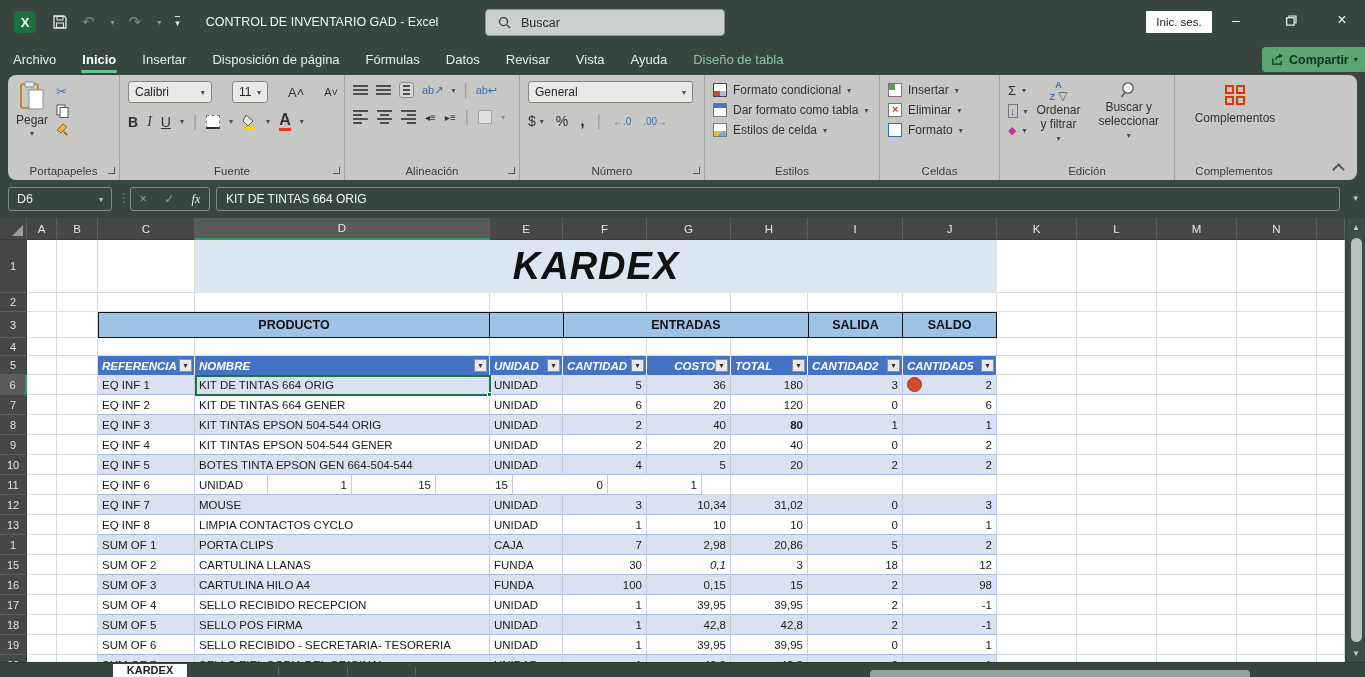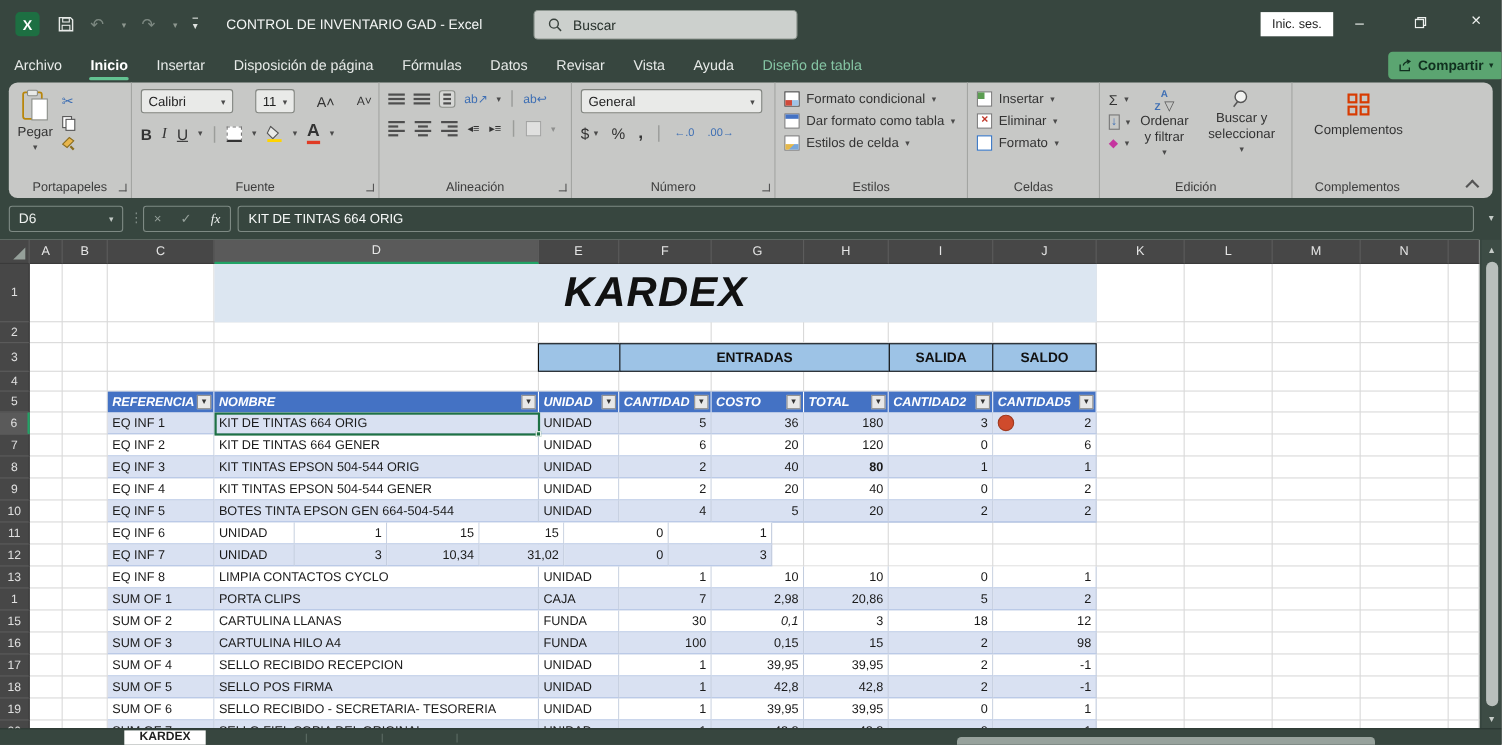--- a/index.html
+++ b/index.html
@@ -467,20 +467,21 @@
           <div class="hl" style="top: 274px;"></div>
           <div class="hl" style="top: 294px;"></div>
           <div class="hl" style="top: 314px;"></div>
           <div class="hl" style="top: 334px;"></div>
           <div class="hl" style="top: 354px;"></div>
           <div class="hl" style="top: 374px;"></div>
           <div class="hl" style="top: 394px;"></div>
           <div class="hl" style="top: 414px;"></div>
         </div>
       <div class="banner">KARDEX</div>
+      <div class="gh" style="left:98px;width:392px;">PRODUCTO</div>
       <div class="gh" style="left:488.5px;width:76px;"></div>
       <div class="gh" style="left:563px;width:246px;">ENTRADAS</div>
       <div class="gh" style="left:807.5px;width:96px;">SALIDA</div>
       <div class="gh" style="left:902px;width:95px;">SALDO</div>
       <div class="hdr5" id="hdr5">
           <div class="th" style="width: 97px;">
             <span>REFERENCIA</span>
             <div class="fbtn">▼</div>
           </div>
           <div class="th" style="width: 295px;">
@@ -488,21 +489,21 @@
             <div class="fbtn">▼</div>
           </div>
           <div class="th" style="width: 73px;">
             <span>UNIDAD</span>
             <div class="fbtn">▼</div>
           </div>
           <div class="th" style="width: 84px;">
             <span>CANTIDAD</span>
             <div class="fbtn">▼</div>
           </div>
-          <div class="th" style="width: 84px;">
+          <div class="th" style="width: 84px; text-align: right;">
             <span>COSTO</span>
             <div class="fbtn">▼</div>
           </div>
           <div class="th" style="width: 77px;">
             <span>TOTAL</span>
             <div class="fbtn">▼</div>
           </div>
           <div class="th" style="width: 95px;">
             <span>CANTIDAD2</span>
             <div class="fbtn">▼</div>
@@ -663,20 +664,23 @@
             <div class="td num" style="width: 95px;">
               <span>0</span>
             </div>
             <div class="td num" style="width: 94px;">
               <span>1</span>
             </div>
           </div>
           <div class="trow b" style="top: 255px;">
             <div class="td" style="width: 97px;">
               <span>EQ INF 7</span>
+            </div>
+            <div class="td" style="width: 295px;">
+              <span>MOUSE</span>
             </div>
             <div class="td" style="width: 73px;">
               <span>UNIDAD</span>
             </div>
             <div class="td num" style="width: 84px;">
               <span>3</span>
             </div>
             <div class="td num" style="width: 84px;">
               <span>10,34</span>
             </div>

